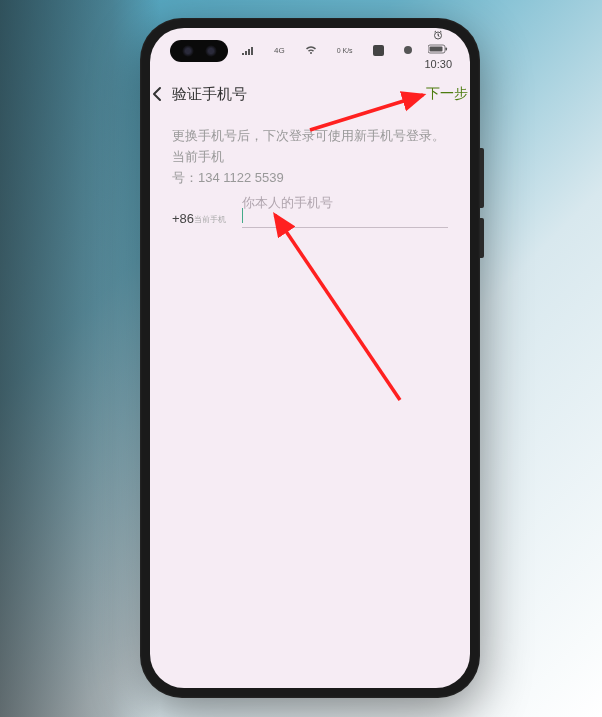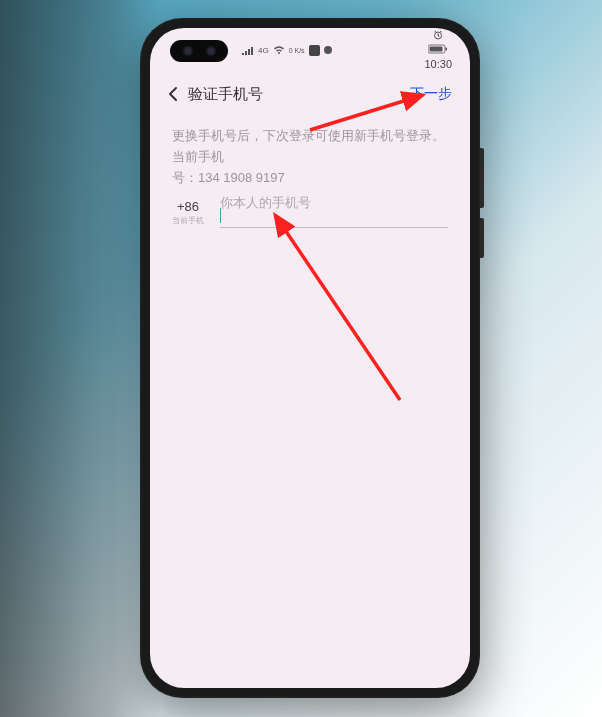--- a/index.html
+++ b/index.html
@@ -82,21 +82,21 @@
       left: 0;
       right: 0;
       height: 24px;
       display: flex;
       align-items: center;
       justify-content: space-between;
       padding: 0 18px 0 92px;
       font-size: 10px;
       color: #555;
     }
-    .status-left { display: flex; align-items: center; gap: 4px; }
+    .status-left { display: flex; align-items: center; gap: 20px; }
     .status-right { display: flex; align-items: center; gap: 4px; flex-direction: column; }
     .signal-icon svg, .wifi-icon svg, .battery-icon svg, .alarm-icon svg { display: block; }
     .app-icon {
       width: 11px;
       height: 11px;
       background: #444;
       border-radius: 2px;
       display: inline-block;
     }
     .dot-icon {
@@ -108,47 +108,47 @@
     }
     .header {
       position: absolute;
       top: 44px;
       left: 0;
       right: 0;
       height: 44px;
       display: flex;
       align-items: center;
       justify-content: space-between;
-      padding: 0 18px;
+      padding: 0 2px;
     }
     .header-left { display: flex; align-items: center; gap: 10px; }
     .back-icon svg { display: block; }
     .header-title { font-size: 15px; color: #333; font-weight: 500; }
-    .next-btn { font-size: 14px; color: #1d4ed8; }
+    .next-btn { font-size: 14px; color: #4d7c0f; }
     .description {
       position: absolute;
       top: 98px;
       left: 22px;
       right: 22px;
       font-size: 13px;
       color: #999;
       line-height: 1.6;
     }
     .phone-row {
       position: absolute;
       top: 165px;
       left: 22px;
       right: 22px;
       display: flex;
       align-items: flex-end;
       gap: 16px;
     }
     .country-code {
       display: flex;
-      flex-direction: column;
+      flex-direction: row;
       align-items: center;
       padding-bottom: 2px;
     }
     .code-val { font-size: 13px; color: #444; }
     .code-label { font-size: 8px; color: #aaa; margin-top: 1px; }
     .phone-input-wrap {
       flex: 1;
       border-bottom: 1px solid #c8bcc6;
       padding-bottom: 16px;
       position: relative;
@@ -237,21 +237,21 @@
               <path fill="none" stroke="#333" stroke-width="2" stroke-linecap="round" stroke-linejoin="round" d="M8 2L2 8l6 6"></path>
             </svg>
         </span>
         <span class="header-title">验证手机号</span>
       </div>
       <span class="next-btn">下一步</span>
     </div>
 
     <div class="description">
       <div>更换手机号后，下次登录可使用新手机号登录。当前手机</div>
-      <div>号：134 1908 9197</div>
+      <div>号：134 1122 5539</div>
     </div>
 
     <div class="phone-row">
       <div class="country-code">
         <span class="code-val">+86</span>
         <span class="code-label">当前手机</span>
       </div>
       <div class="phone-input-wrap">
         <div class="cursor-line"></div>
         <input class="phone-input" type="text" placeholder="你本人的手机号" style="">

